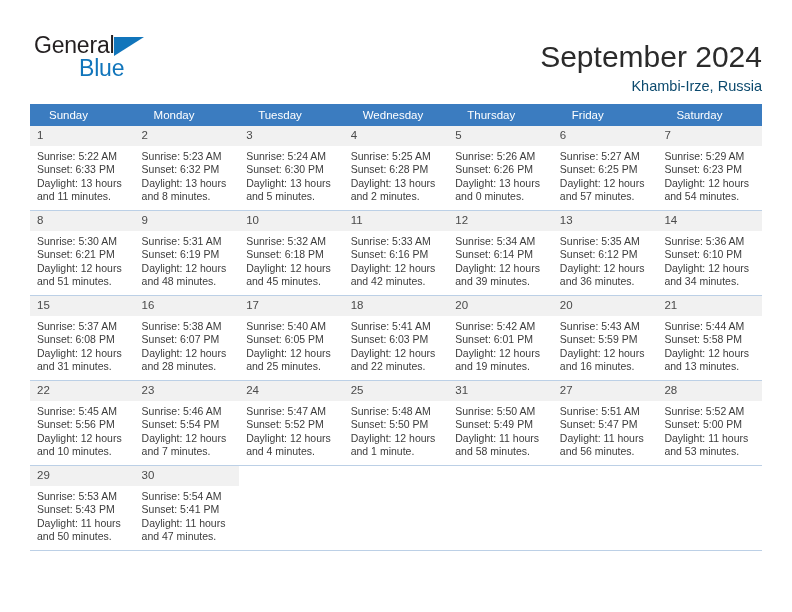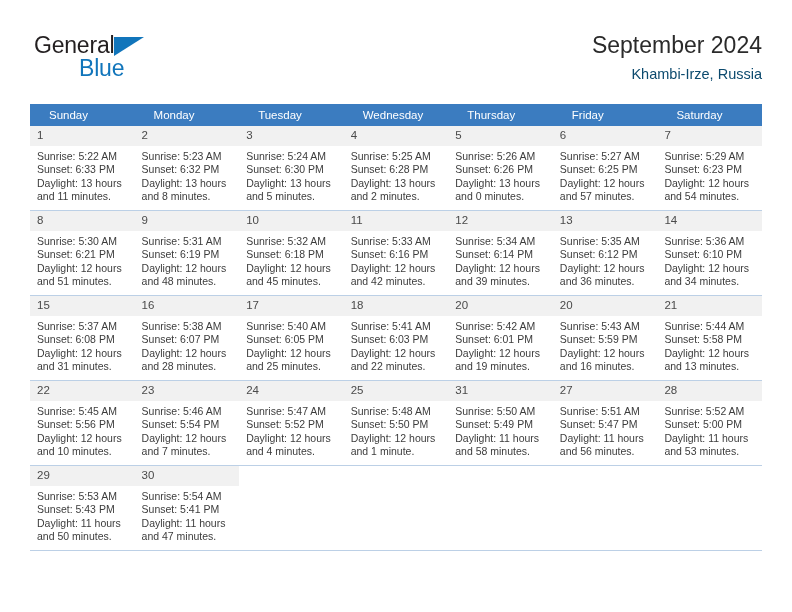--- a/index.html
+++ b/index.html
@@ -67,25 +67,26 @@
     line-height: 26px;
   }
 
   .title-wrap {
     position: absolute;
     right: 0;
     top: 0;
     text-align: right;
   }
   .cal-title {
-    font-size: 23px;
+    font-size: 30px;
     font-weight: normal;
     color: #2b2b2b;
     line-height: 34px;
     white-space: nowrap;
+    margin-top: 12px;
   }
   .cal-subtitle {
     font-size: 14.5px;
     color: #0c4a6e;
     line-height: 20px;
     margin-top: 2px;
     white-space: nowrap;
   }
 
   

